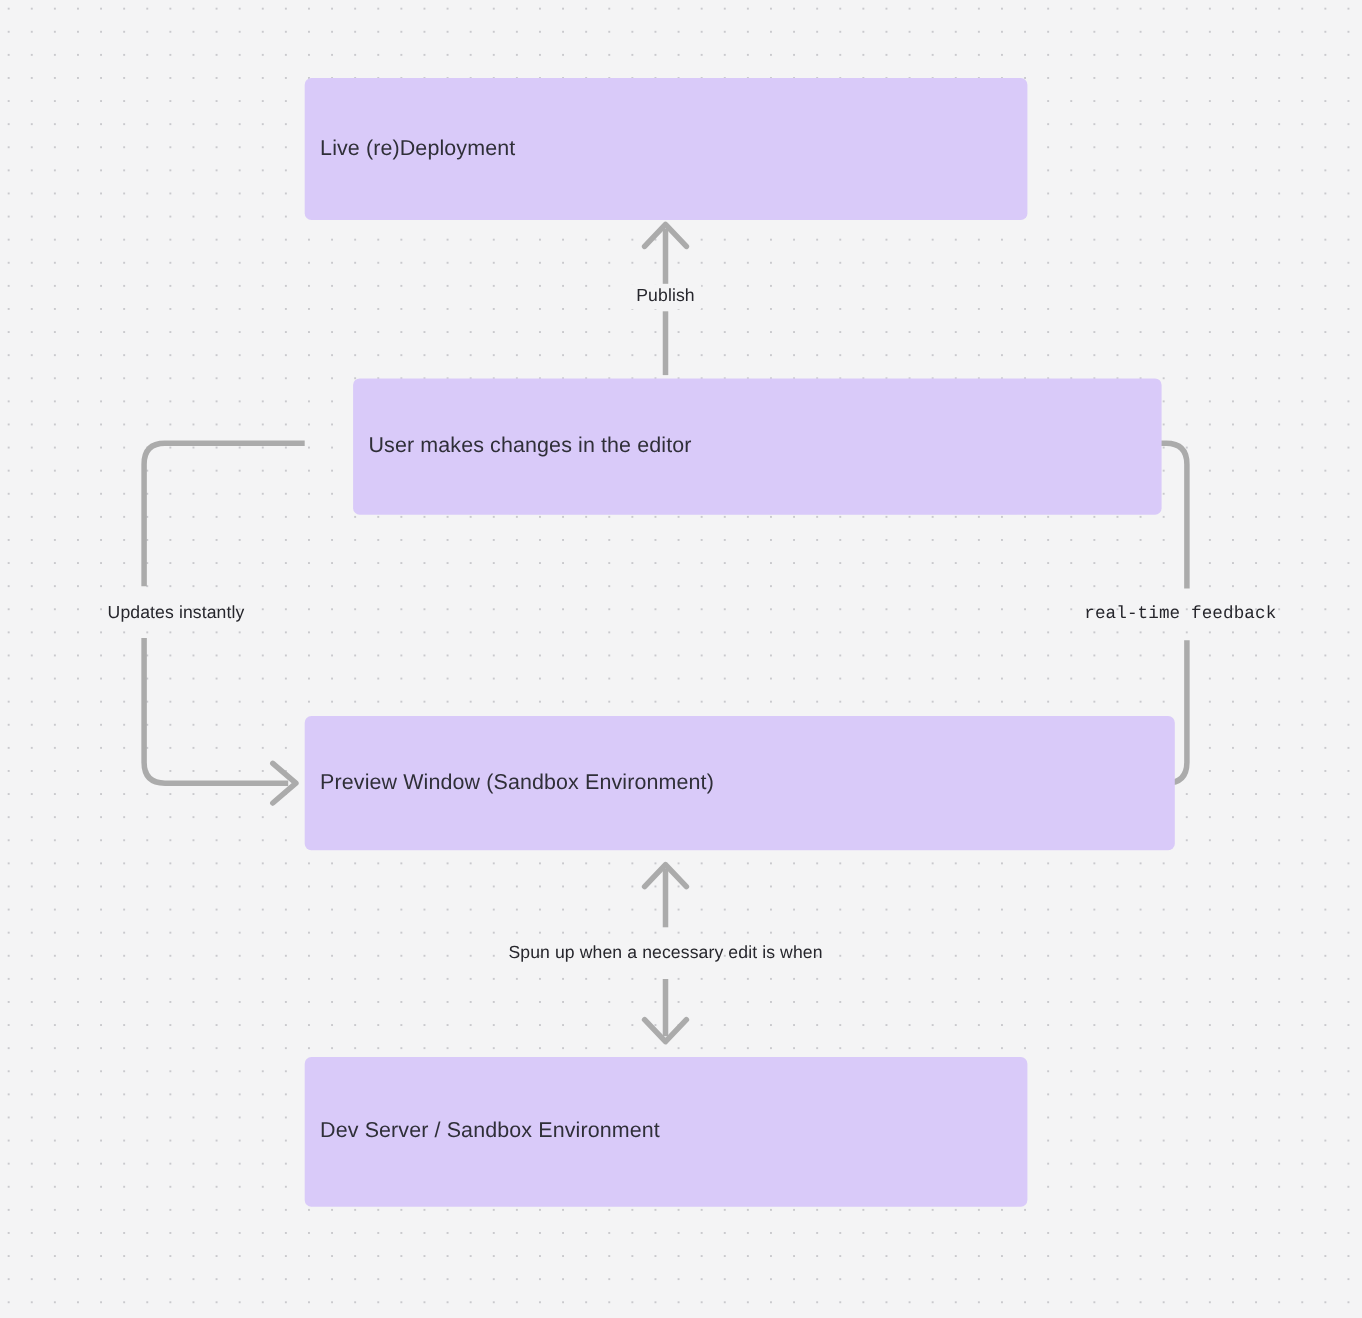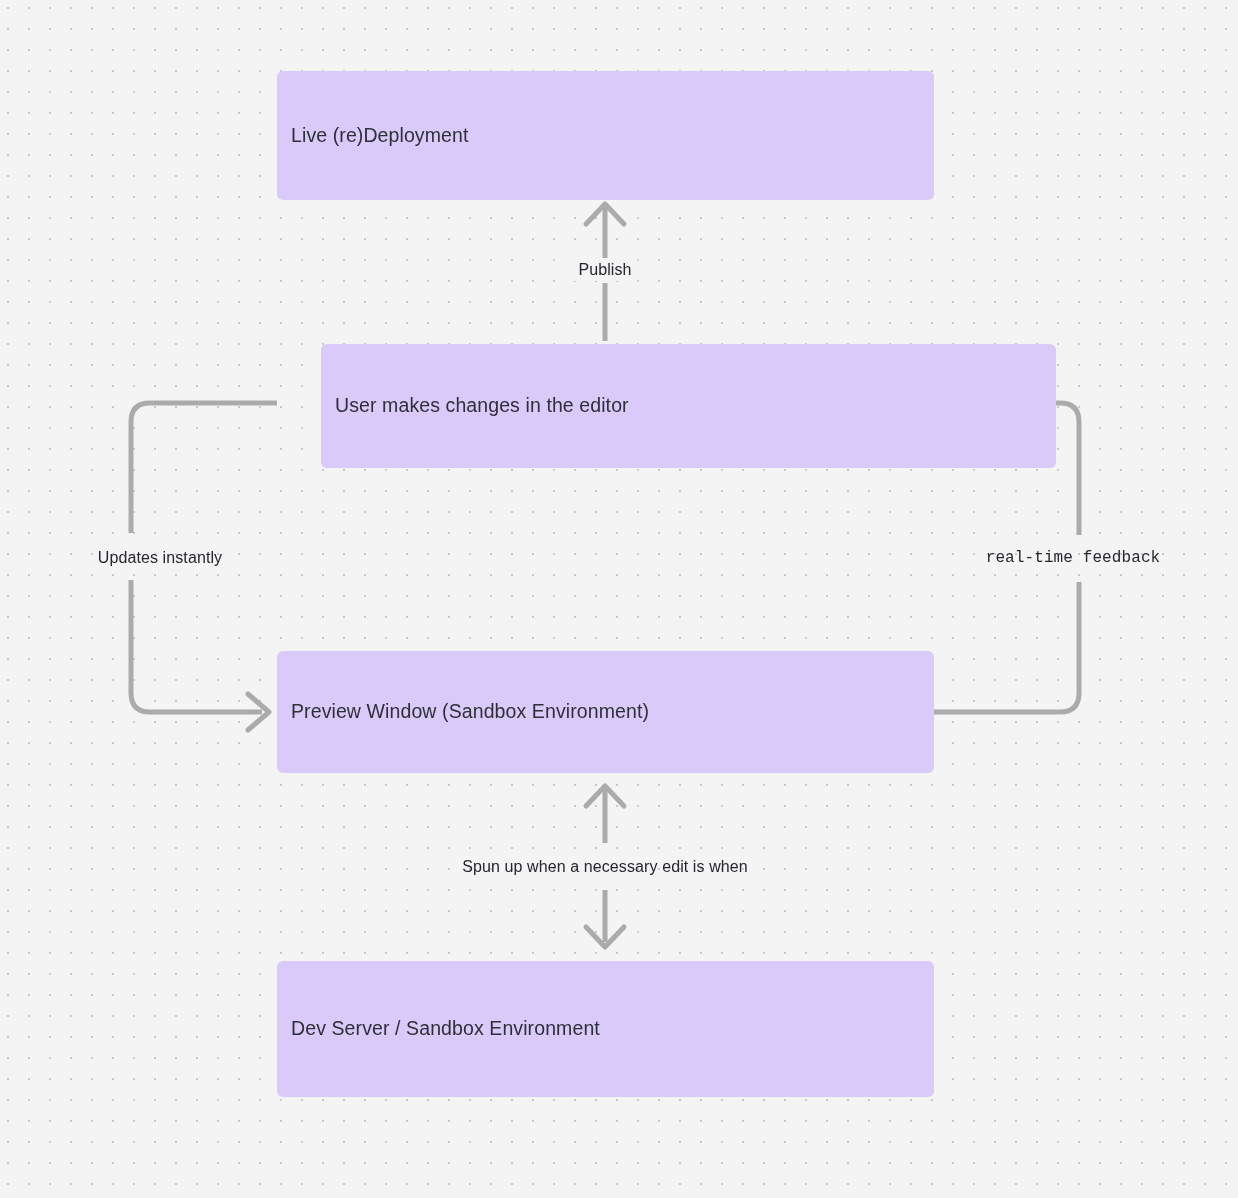--- a/index.html
+++ b/index.html
@@ -114,21 +114,21 @@
   </svg>
 
   <div class="node" style="left:277px; top:71px; width:657px; height:129px;">
     <span class="node-label">Live (re)Deployment</span>
   </div>
 
   <div class="node" style="left:277px; top:344px; width:735px; height:124px;margin-left:44px;">
     <span class="node-label">User makes changes in the editor</span>
   </div>
 
-  <div class="node" style="left:277px; top:651px; width:657px; height:122px;">
+  <div class="node" style="left:277px; top:651px; width:791px; height:122px;">
     <span class="node-label">Preview Window (Sandbox Environment)</span>
   </div>
 
   <div class="node" style="left:277px; top:961px; width:657px; height:136px;">
     <span class="node-label">Dev Server / Sandbox Environment</span>
   </div>
 
   <div class="edge-label masked" style="left:605px; top:270px; transform:translate(-50%,-50%);">Publish</div>
 
   <div class="edge-label plain" style="left:132px; top:558px; transform:translate(-50%,-50%);margin-left:28px;">Updates instantly</div>

